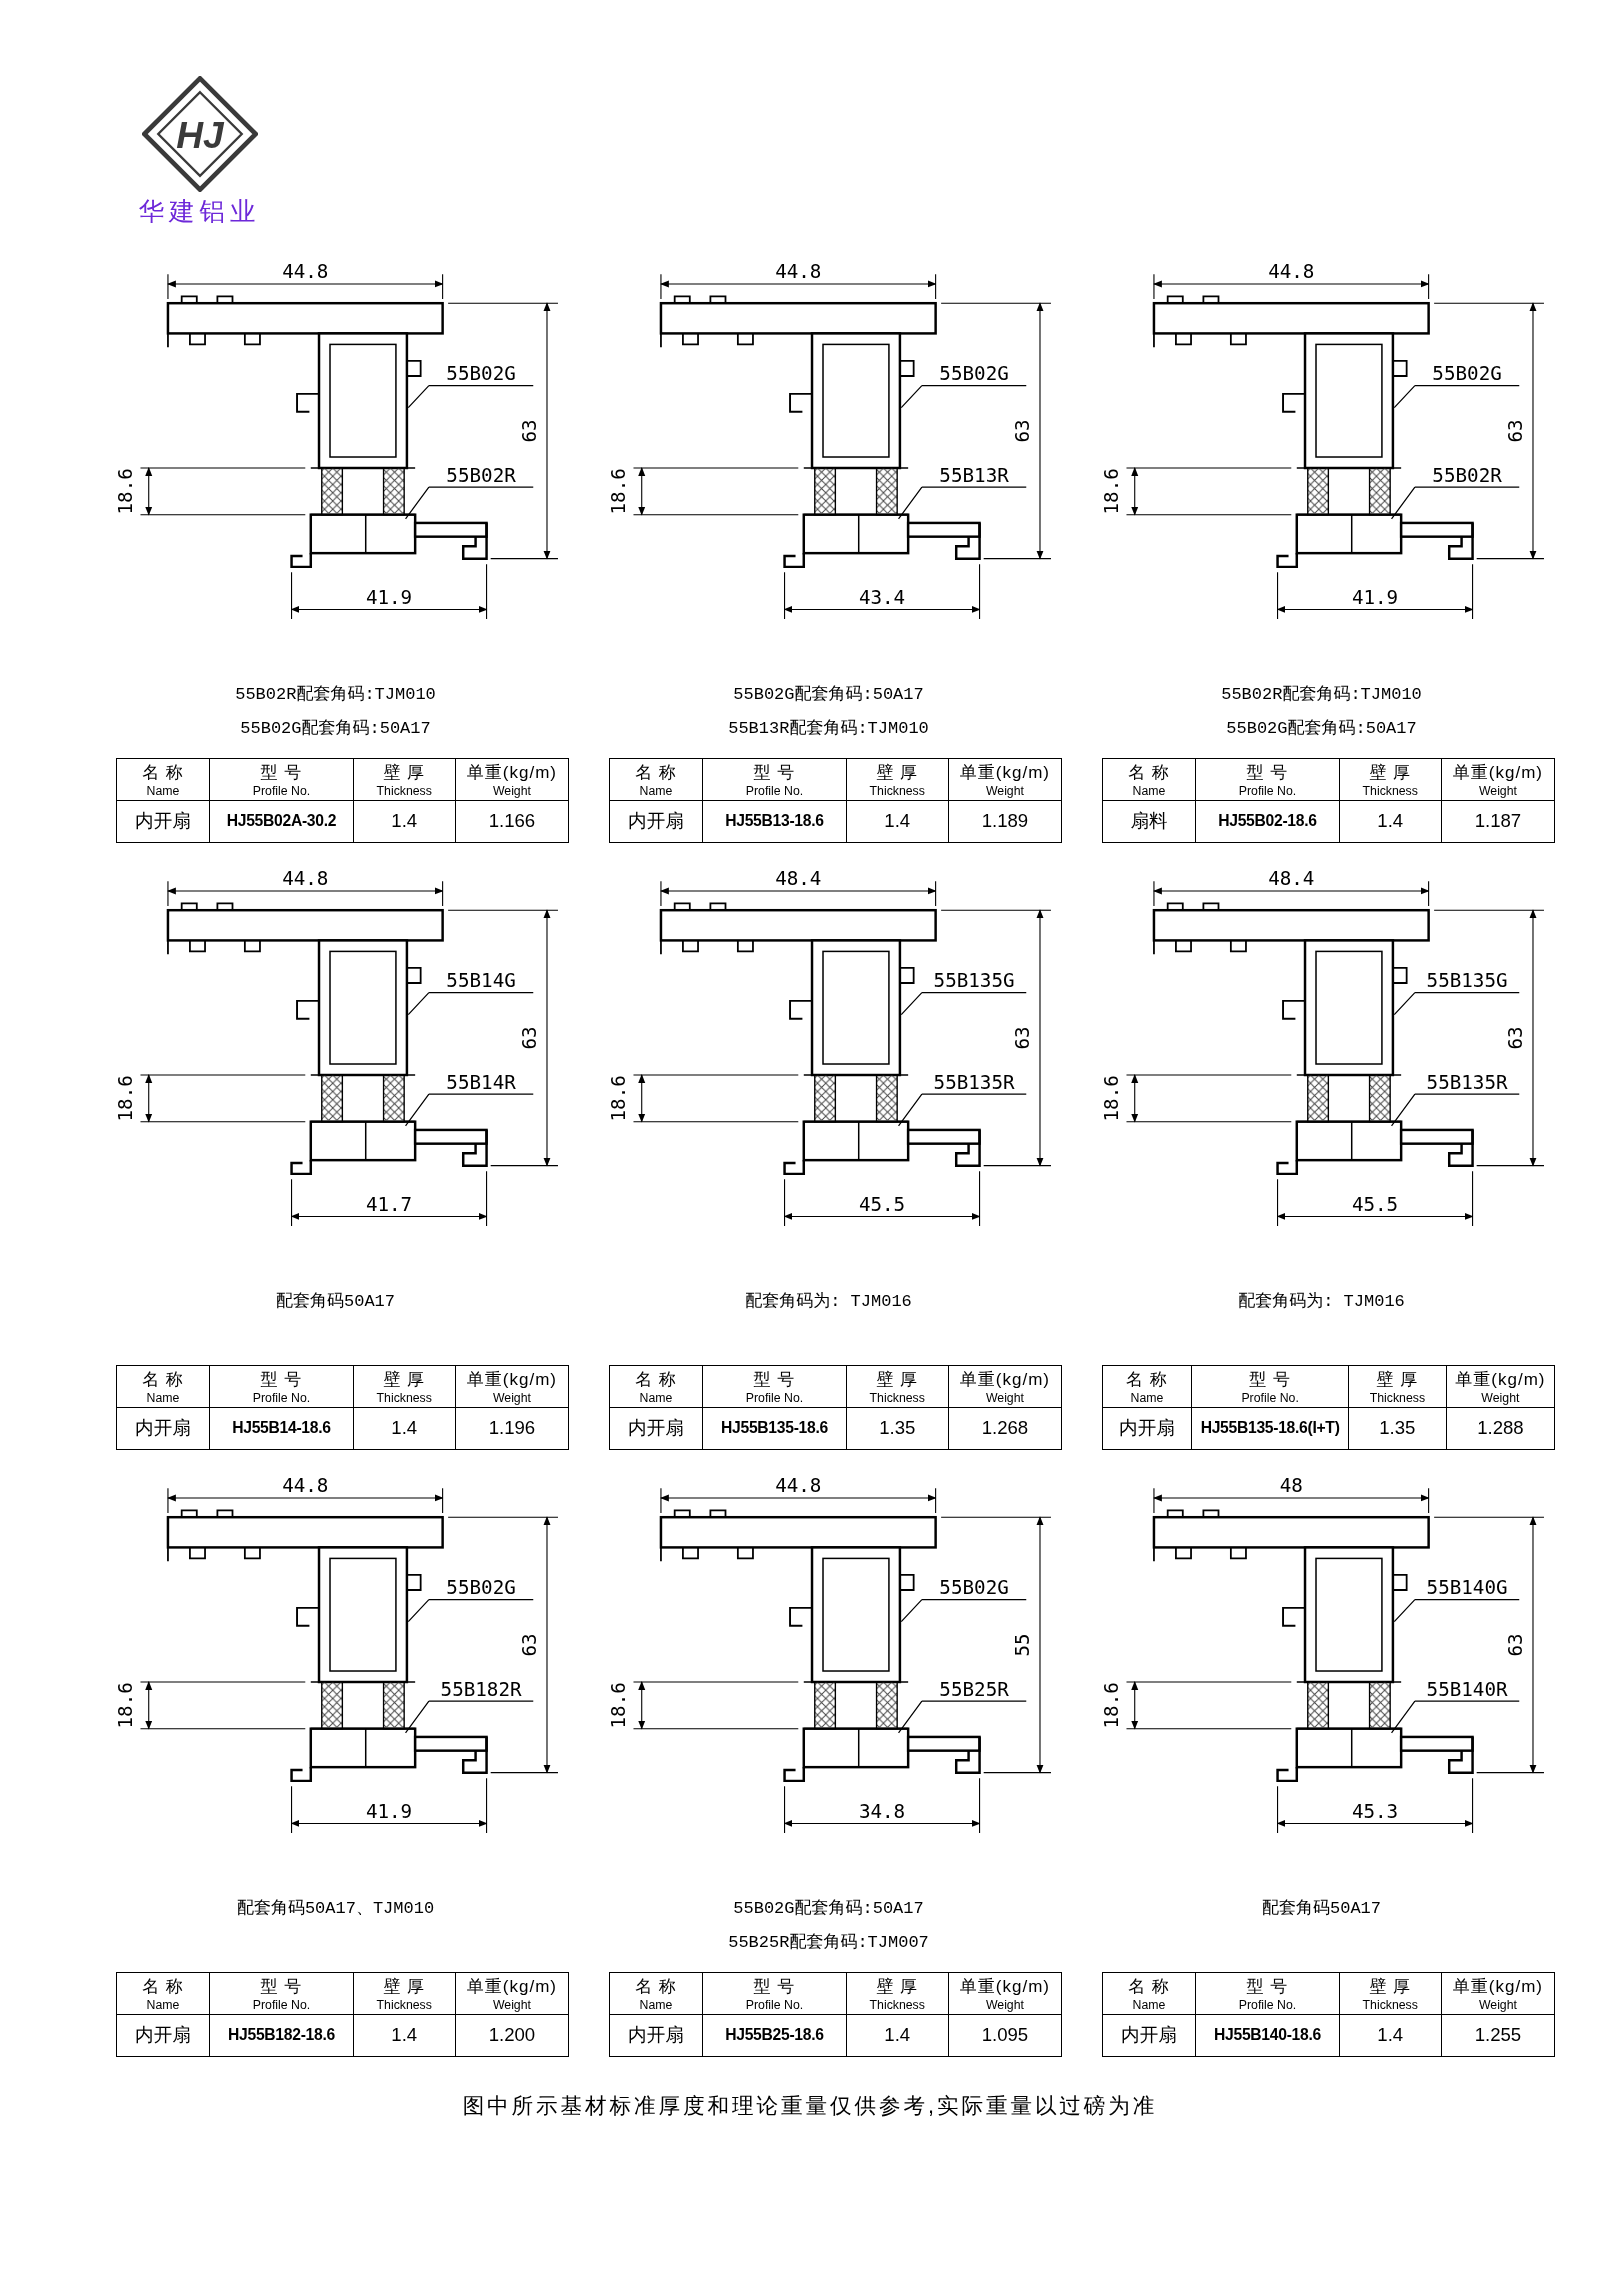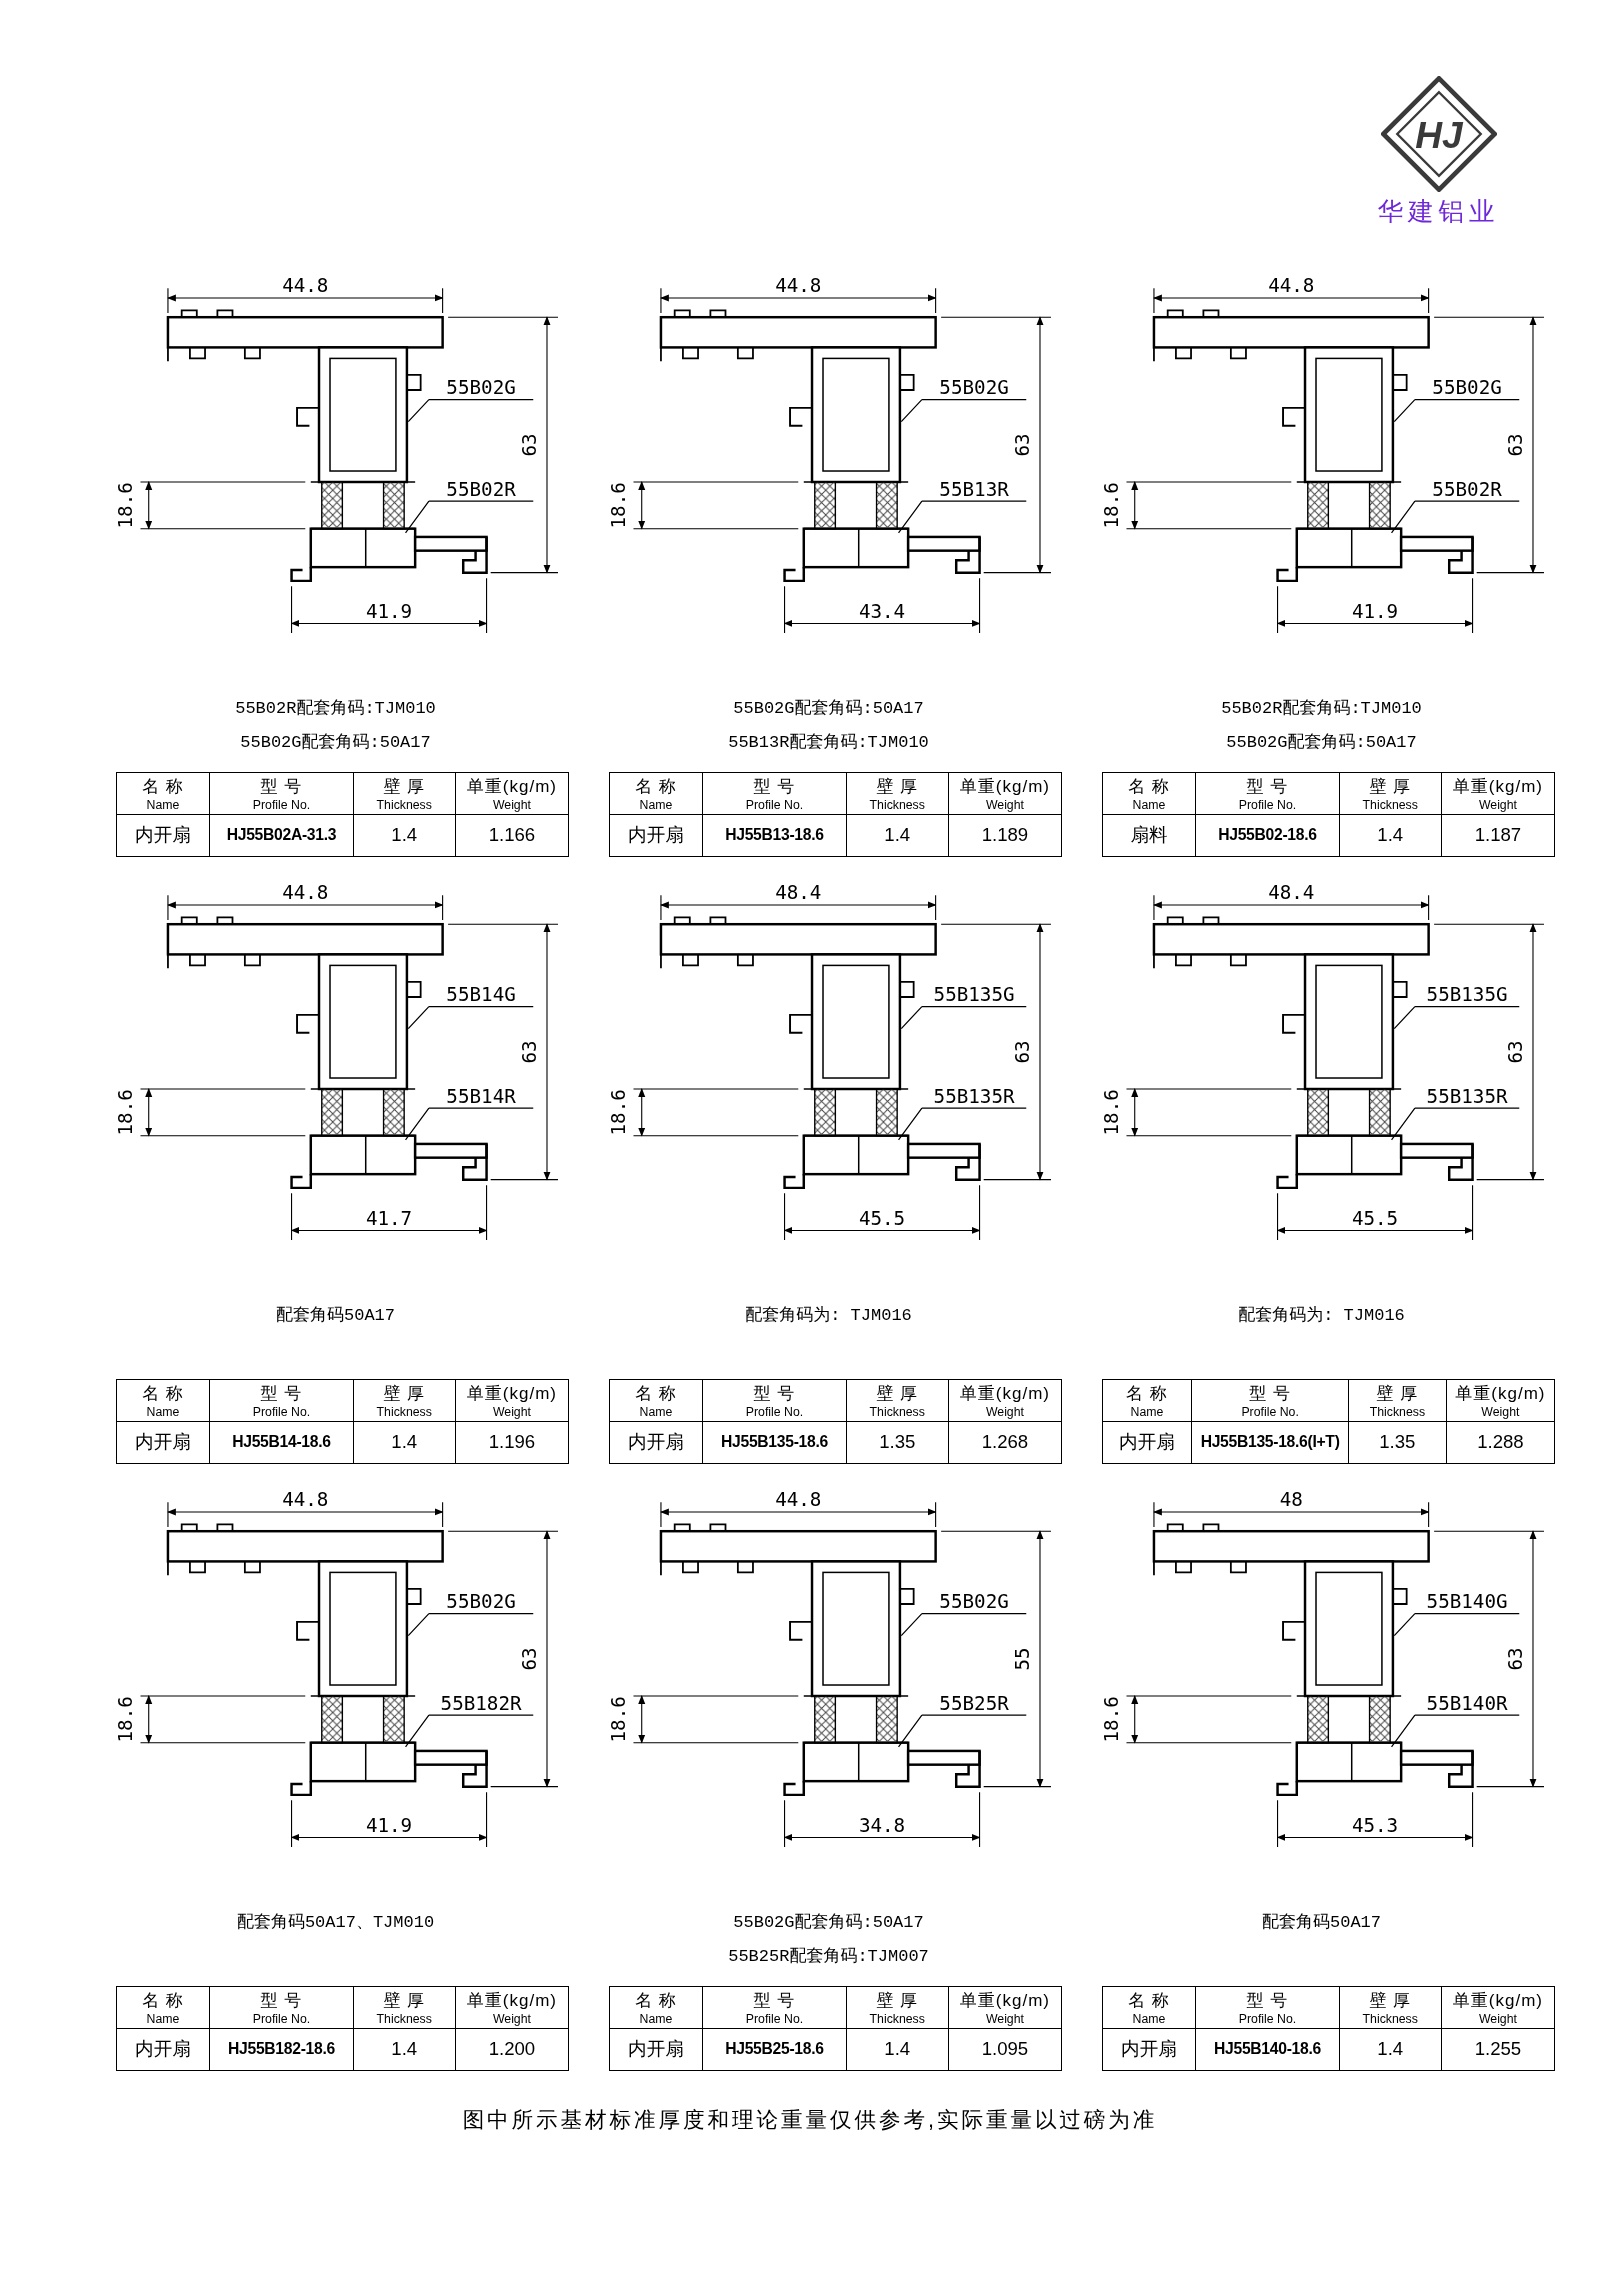--- a/index.html
+++ b/index.html
@@ -3,21 +3,21 @@
 <meta charset="utf-8">
 <style>
   html,body { margin:0; padding:0; background:#ffffff; }
   .page {
     position:relative; width:1620px; height:2293px; margin:0 auto;
     background:#fff; color:#000;
     font-family:"Liberation Sans", sans-serif;
     overflow:hidden;
   }
   
-  .hdr { display:flex; align-items:flex-end; padding:86px 98px 0 116px;flex-direction:column; }
+  .hdr { display:flex; align-items:flex-start; padding:86px 98px 0 116px; }
   .logo { width:167px; flex:0 0 167px; text-align:center; margin-top:-9.8px; }
   .logo svg { width:116px; height:116px; display:block; margin:0 auto; }
   .logo-name { font-size:25.5px; font-weight:normal; color:#6d28d9; letter-spacing:4.9px; margin-top:2px; }
   .hdr-text { flex:1; margin-left:27.4px; }
   .title-row { display:flex; align-items:flex-end; }
   .title {
     margin:0; font-size:45px; font-weight:bold; letter-spacing:2px;
     border-bottom:3.9px solid #000; padding-bottom:7.8px; white-space:nowrap;
   }
   .patent {
@@ -141,21 +141,21 @@
           <div class="cn">壁 厚</div>
           <div class="en">Thickness</div>
         </th>
         <th class="w-wt">
           <div class="cn">单重(kg/m)</div>
           <div class="en">Weight</div>
         </th>
       </tr>
       <tr>
         <td>内开扇</td>
-        <td class="model">HJ55B02A-31.3</td>
+        <td class="model">HJ55B02A-30.2</td>
         <td>1.4</td>
         <td>1.166</td>
       </tr>
     </tbody>
         </table>
   </div>
 
   <div class="cell">
     <svg class="diagram" viewBox="0 0 340 300">
       <defs>

